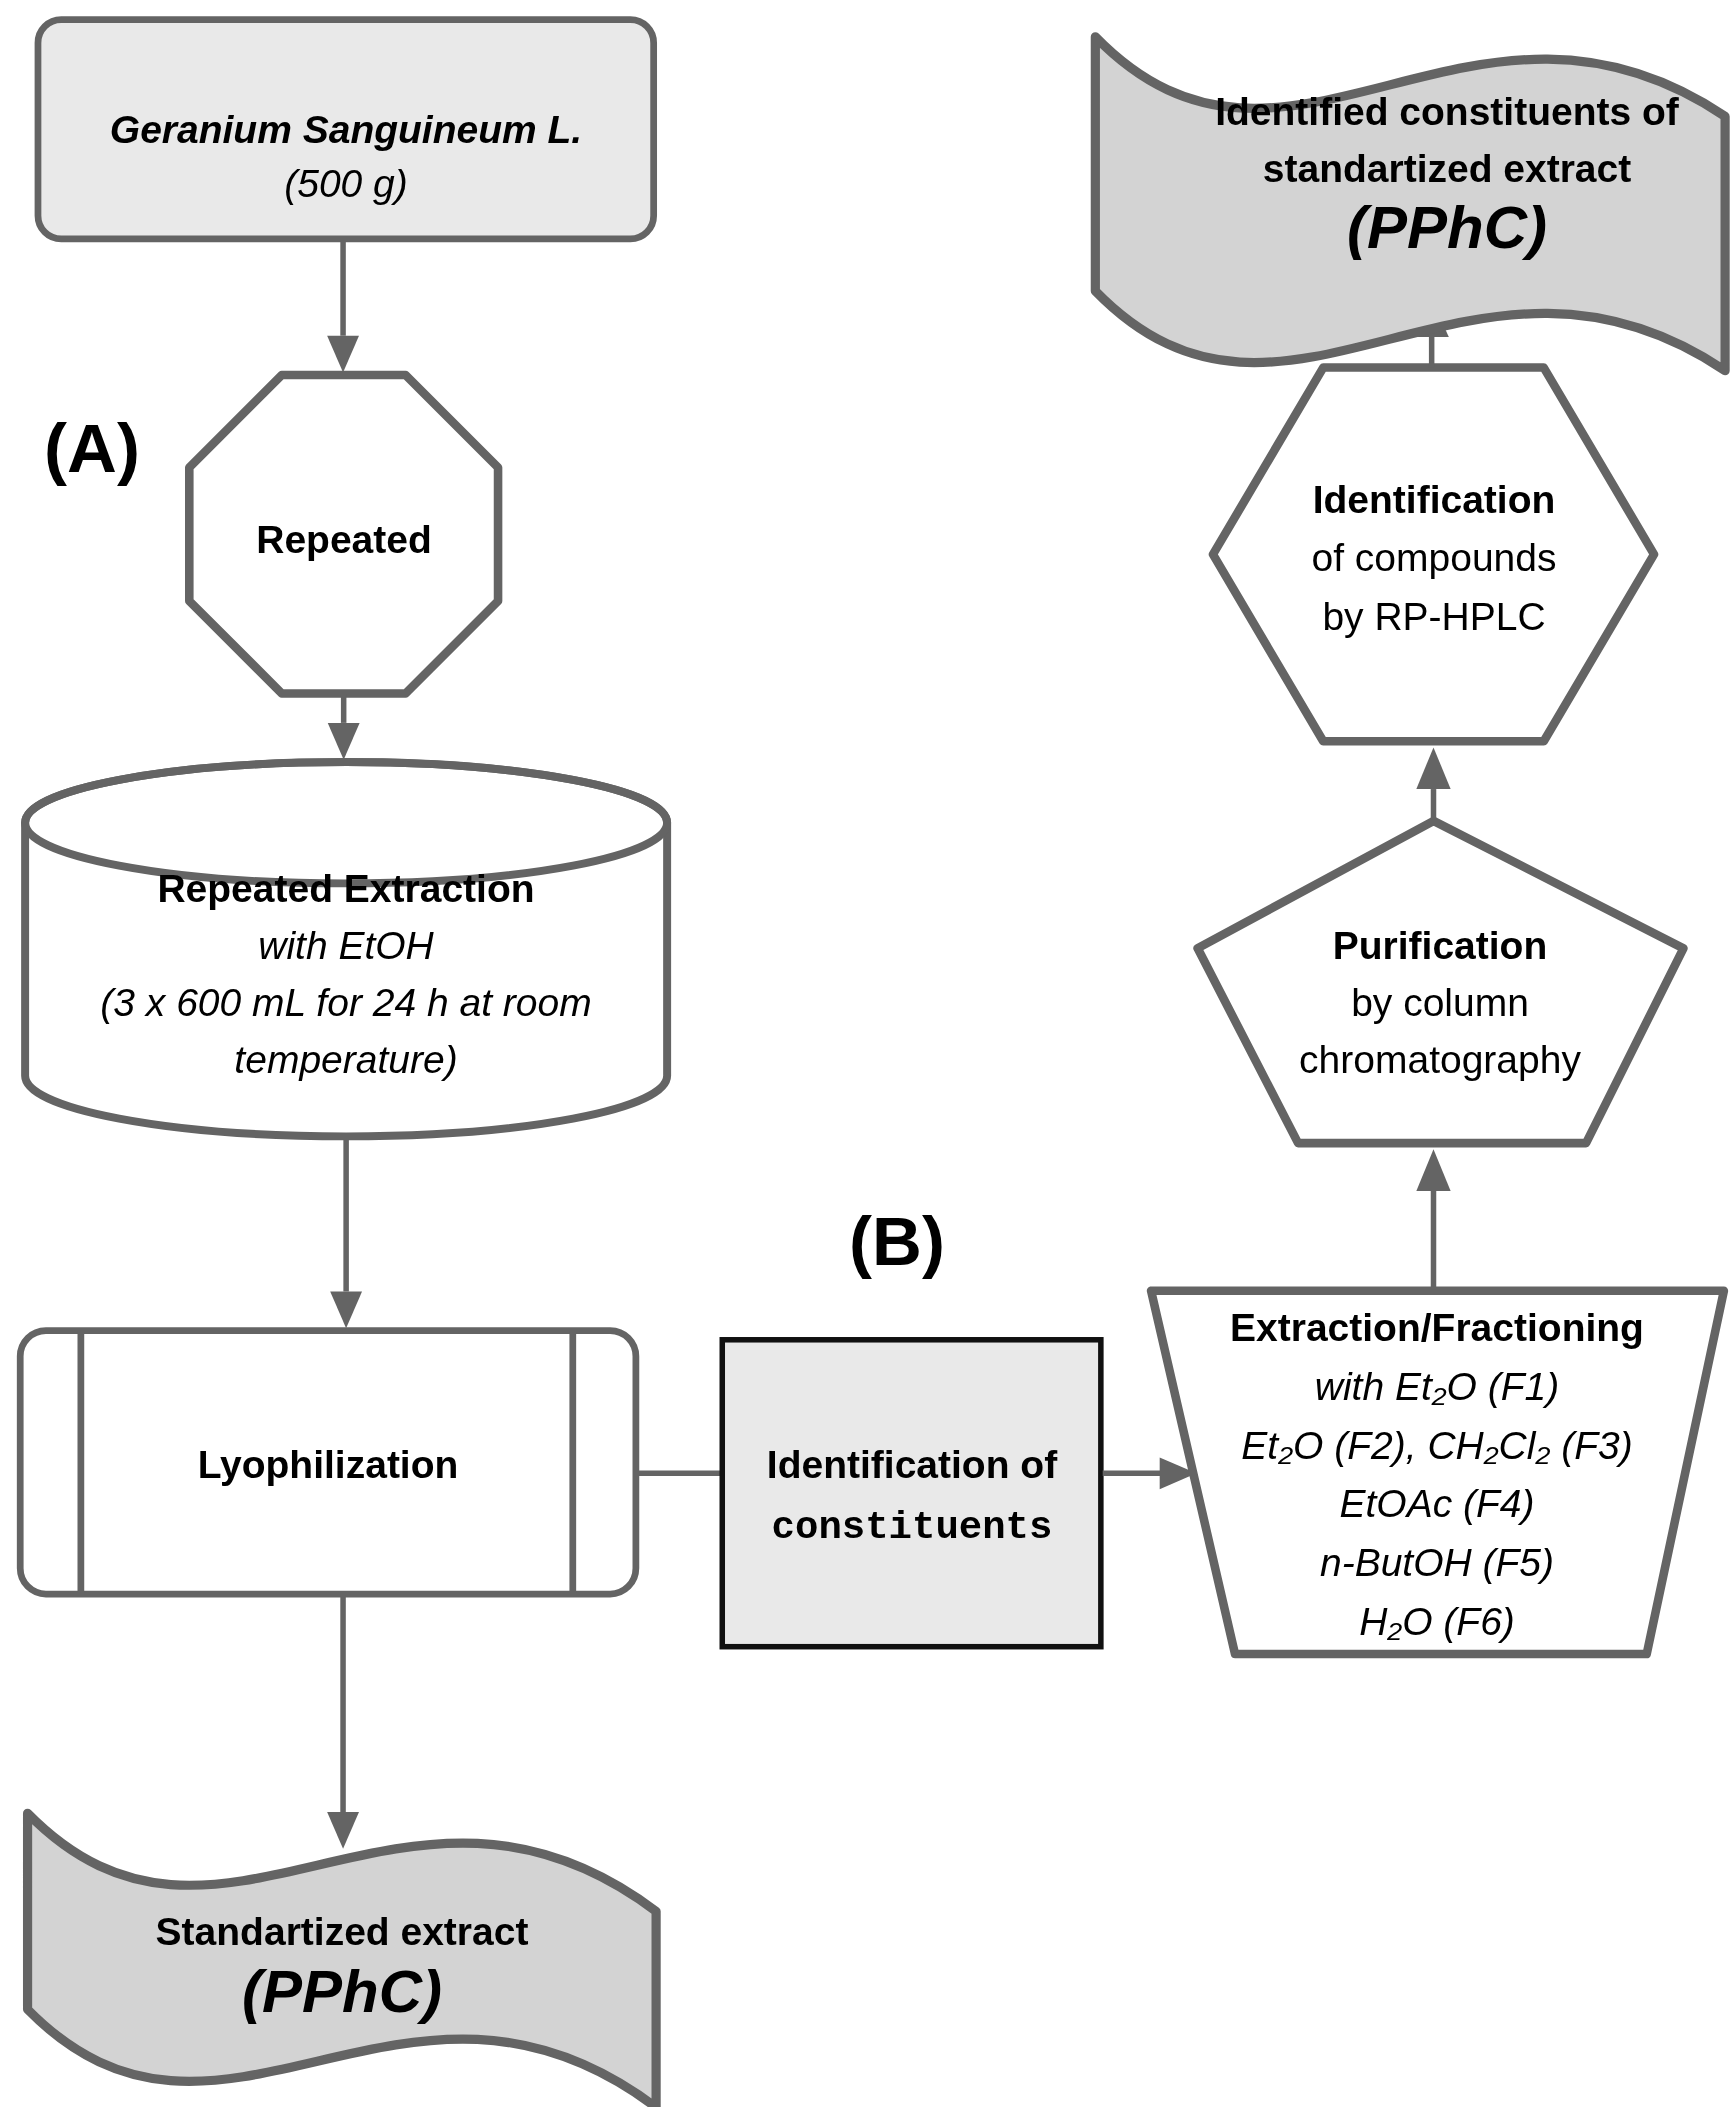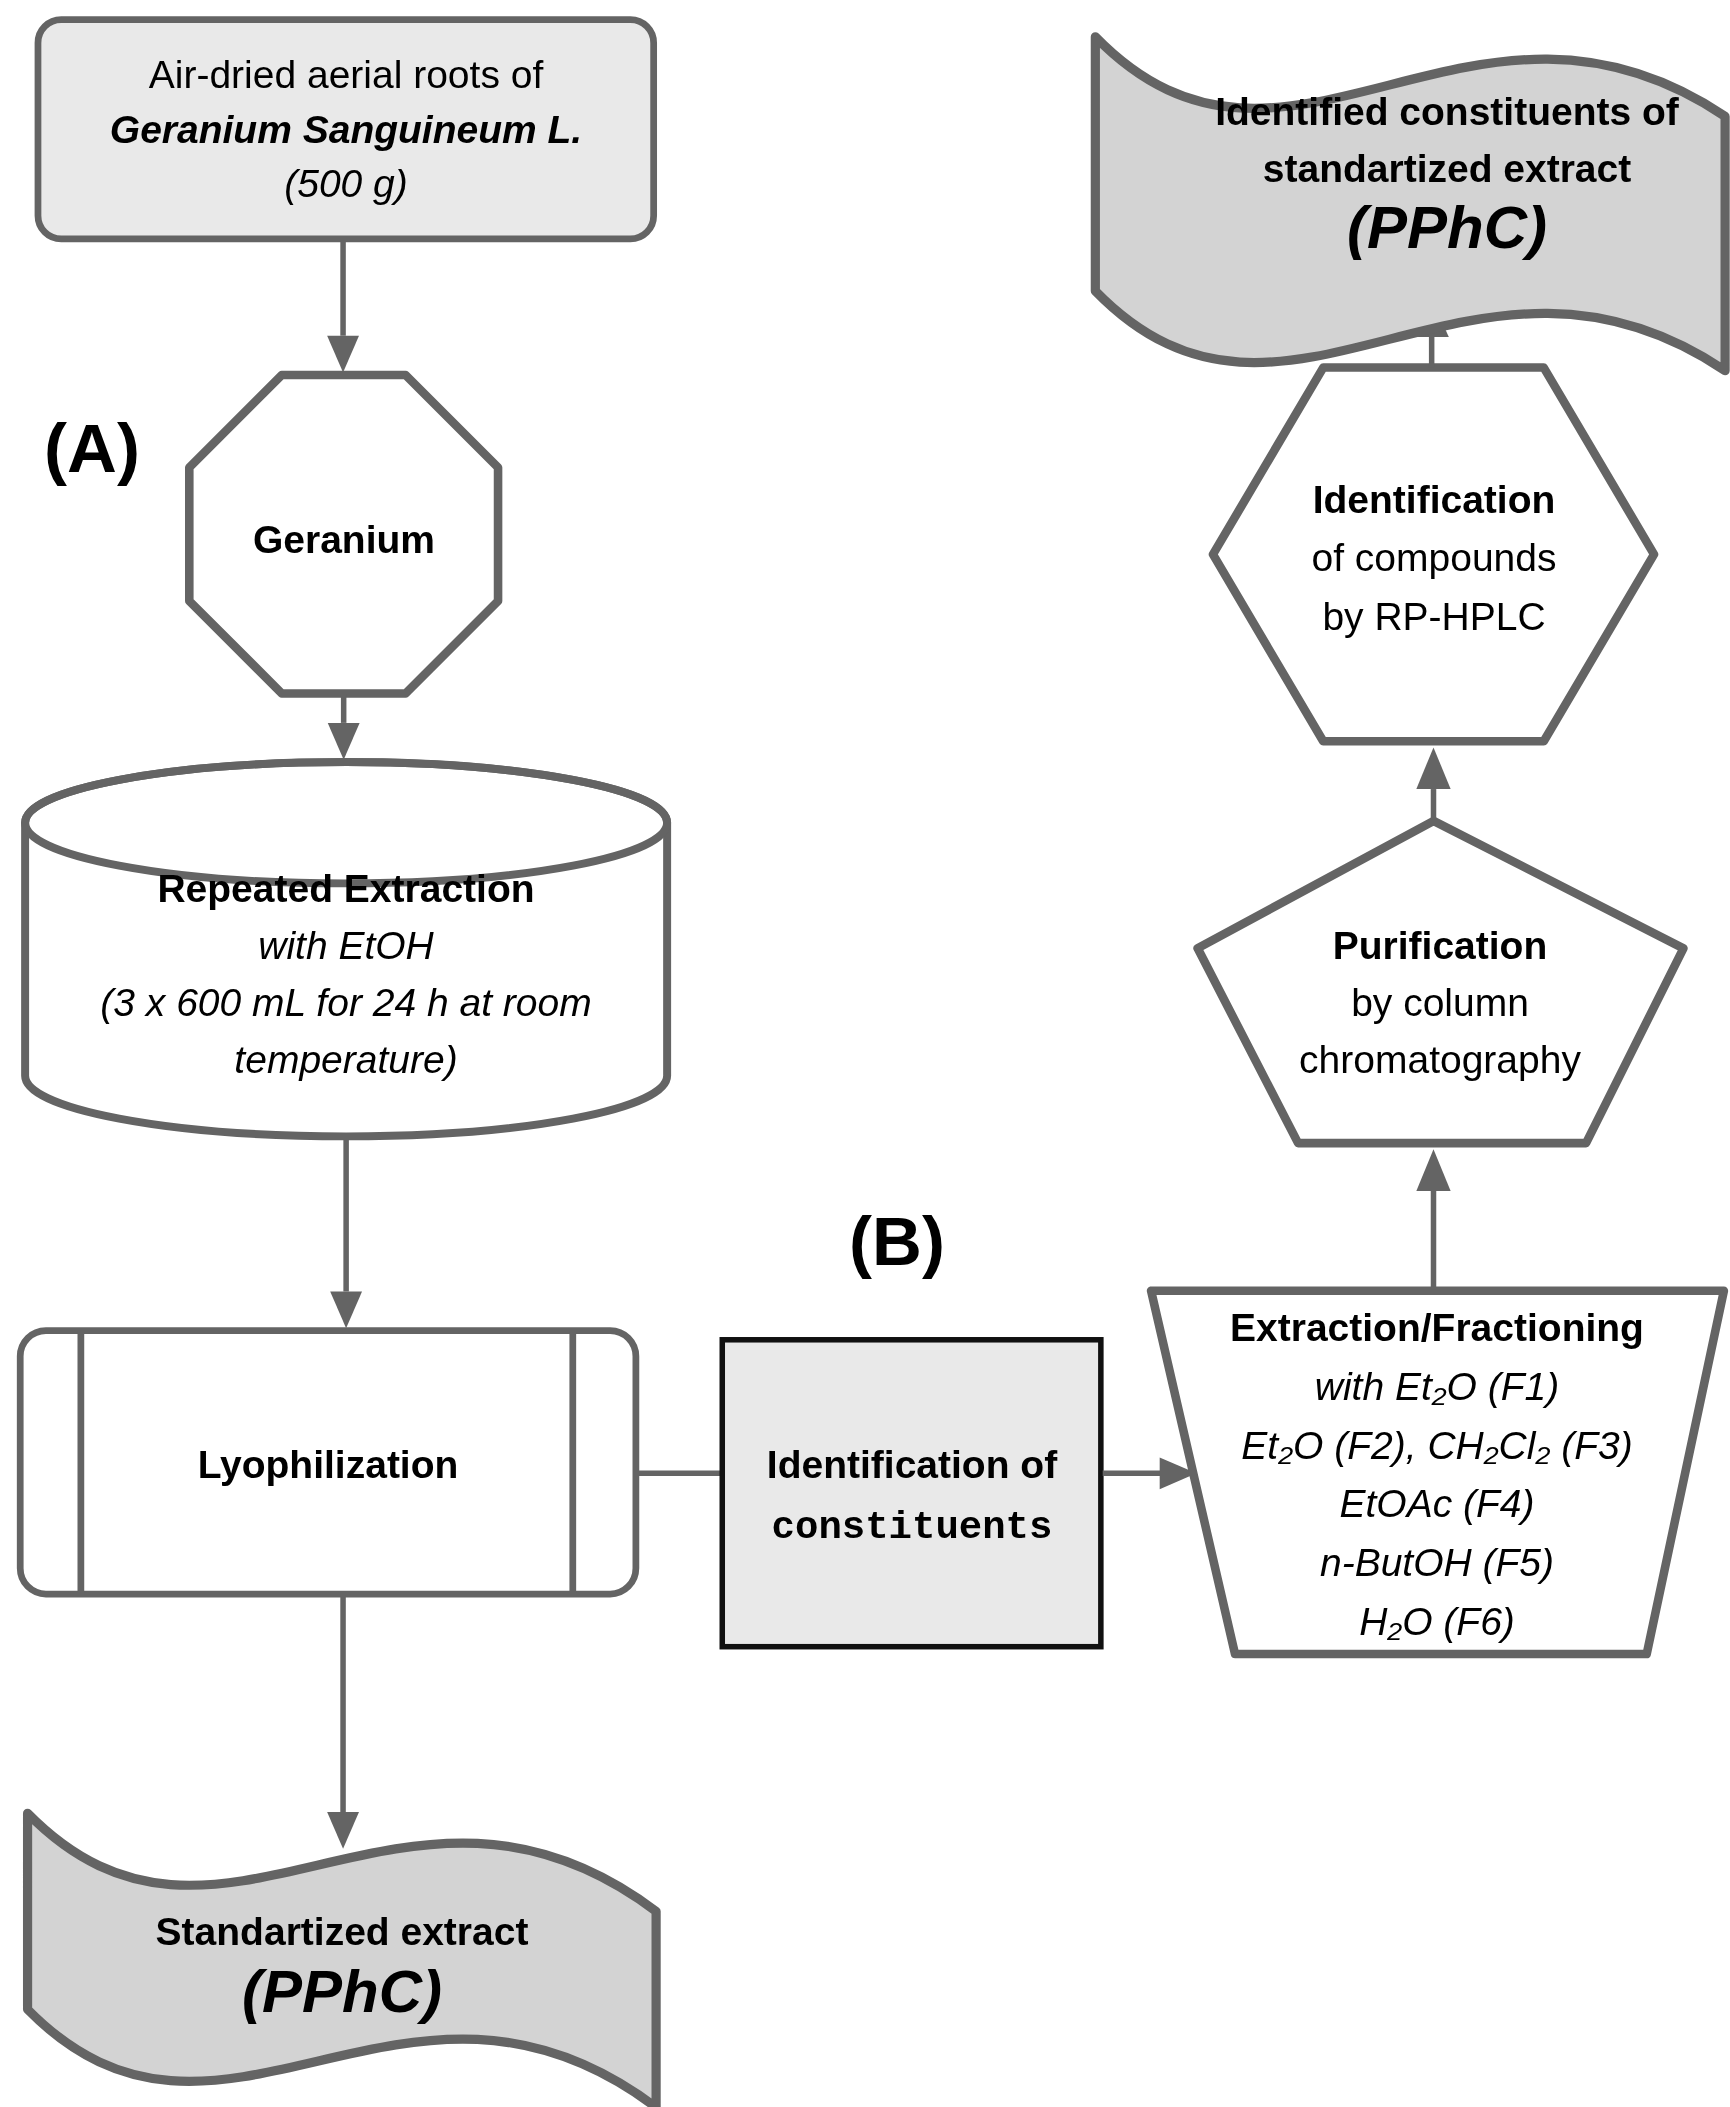--- a/index.html
+++ b/index.html
@@ -116,25 +116,24 @@
       <line x1="2337" y1="600" x2="2337" y2="550" class="arrow-shaft"></line>
       <polygon points="2337,488 2309,550 2365,550" class="arrow-head"></polygon>
     </g>
 
     <path d="M1788 60 C2100 380 2400 -90 2816 190 L2816 605 C2400 325 2100 795 1788 475 Z" class="fill-gray stroke-gray sw15 round"></path>
   </svg>
 
   <div class="t lbl" style="left:92px; top:448px;">(A)</div>
   <div class="t lbl" style="left:897px; top:1241px;">(B)</div>
 
-  <div class="t" style="left:346px; top:74px;">Air-dried aerial roots of</div>
   <div class="t b i" style="left:346px; top:129px;">Geranium Sanguineum L.</div>
   <div class="t i" style="left:346px; top:183px;">(500 g)</div>
 
-  <div class="t b" style="left:344px; top:539px;">Geranium</div>
+  <div class="t b" style="left:344px; top:539px;">Repeated</div>
 
   <div class="t b" style="left:346px; top:888px;">Repeated Extraction</div>
   <div class="t i" style="left:346px; top:945px;">with EtOH</div>
   <div class="t i" style="left:346px; top:1002px;">(3 x 600 mL for 24 h at room</div>
   <div class="t i" style="left:346px; top:1059px;">temperature)</div>
 
   <div class="t b" style="left:328px; top:1464px;">Lyophilization</div>
 
   <div class="t b" style="left:342px; top:1931px;">Standartized extract</div>
   <div class="t b i big" style="left:342px; top:1992px;">(PPhC)</div>

